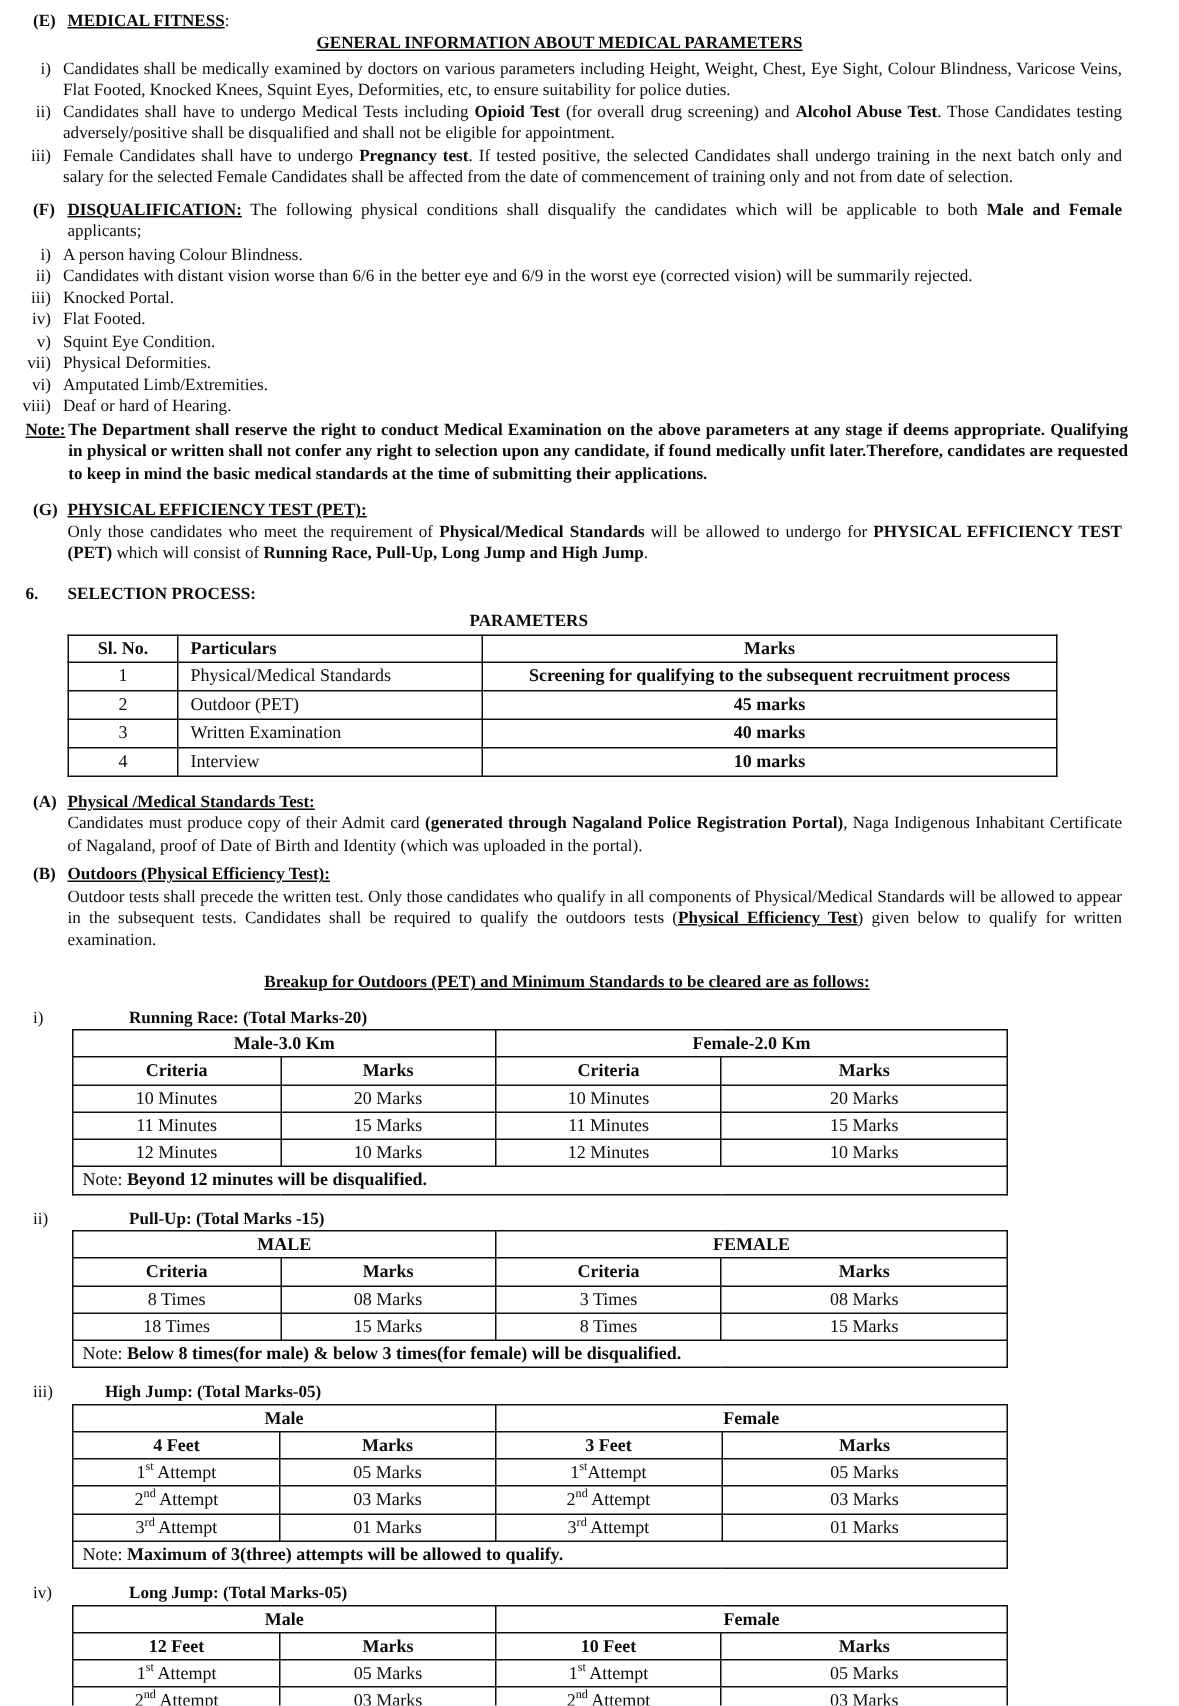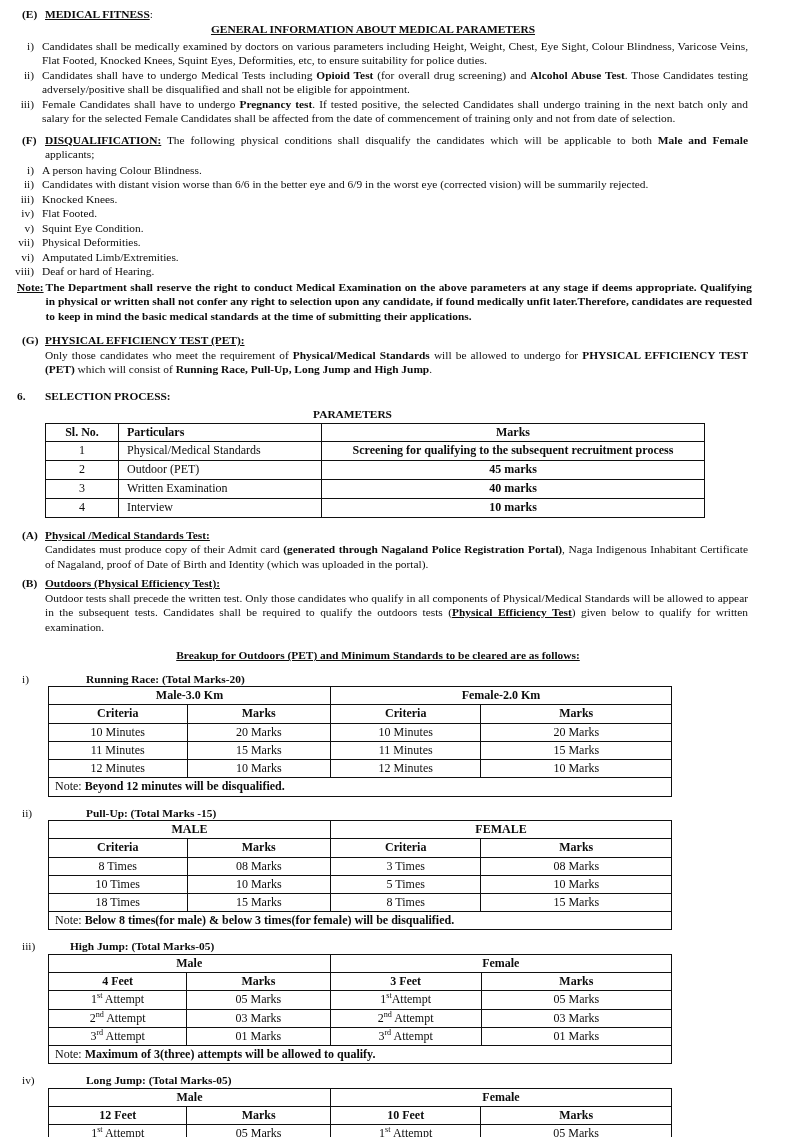--- a/index.html
+++ b/index.html
@@ -178,21 +178,21 @@
     <div class="rli">
       <span class="num">i)</span>
       <span class="txt">A person having Colour Blindness.</span>
     </div>
     <div class="rli">
       <span class="num">ii)</span>
       <span class="txt">Candidates with distant vision worse than 6/6 in the better eye and 6/9 in the worst eye (corrected vision) will be summarily rejected.</span>
     </div>
     <div class="rli">
       <span class="num">iii)</span>
-      <span class="txt">Knocked Knees.</span>
+      <span class="txt">Knocked Portal.</span>
     </div>
     <div class="rli">
       <span class="num">iv)</span>
       <span class="txt">Flat Footed.</span>
     </div>
     <div class="rli">
       <span class="num">v)</span>
       <span class="txt">Squint Eye Condition.</span>
     </div>
     <div class="rli">
@@ -350,26 +350,20 @@
       <td class="hdr c3">Criteria</td>
       <td class="hdr c4">Marks</td>
     </tr>
     <tr>
       <td>8 Times</td>
       <td>08 Marks</td>
       <td>3 Times</td>
       <td>08 Marks</td>
     </tr>
     <tr>
-      <td>10 Times</td>
-      <td>10 Marks</td>
-      <td>5 Times</td>
-      <td>10 Marks</td>
-    </tr>
-    <tr>
       <td>18 Times</td>
       <td>15 Marks</td>
       <td>8 Times</td>
       <td>15 Marks</td>
     </tr>
     <tr>
       <td class="note" colspan="4"><span>Note: </span><span class="nb">Below 8 times(for male) &amp; below 3 times(for female) will be disqualified.</span></td>
     </tr>
   </tbody>
     </table>

